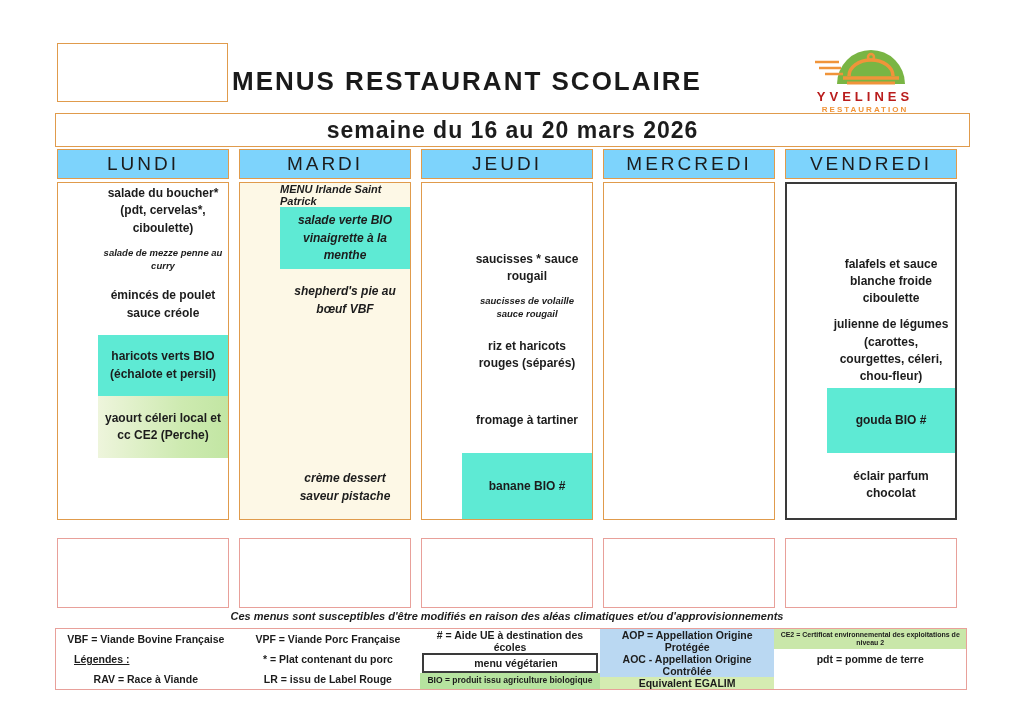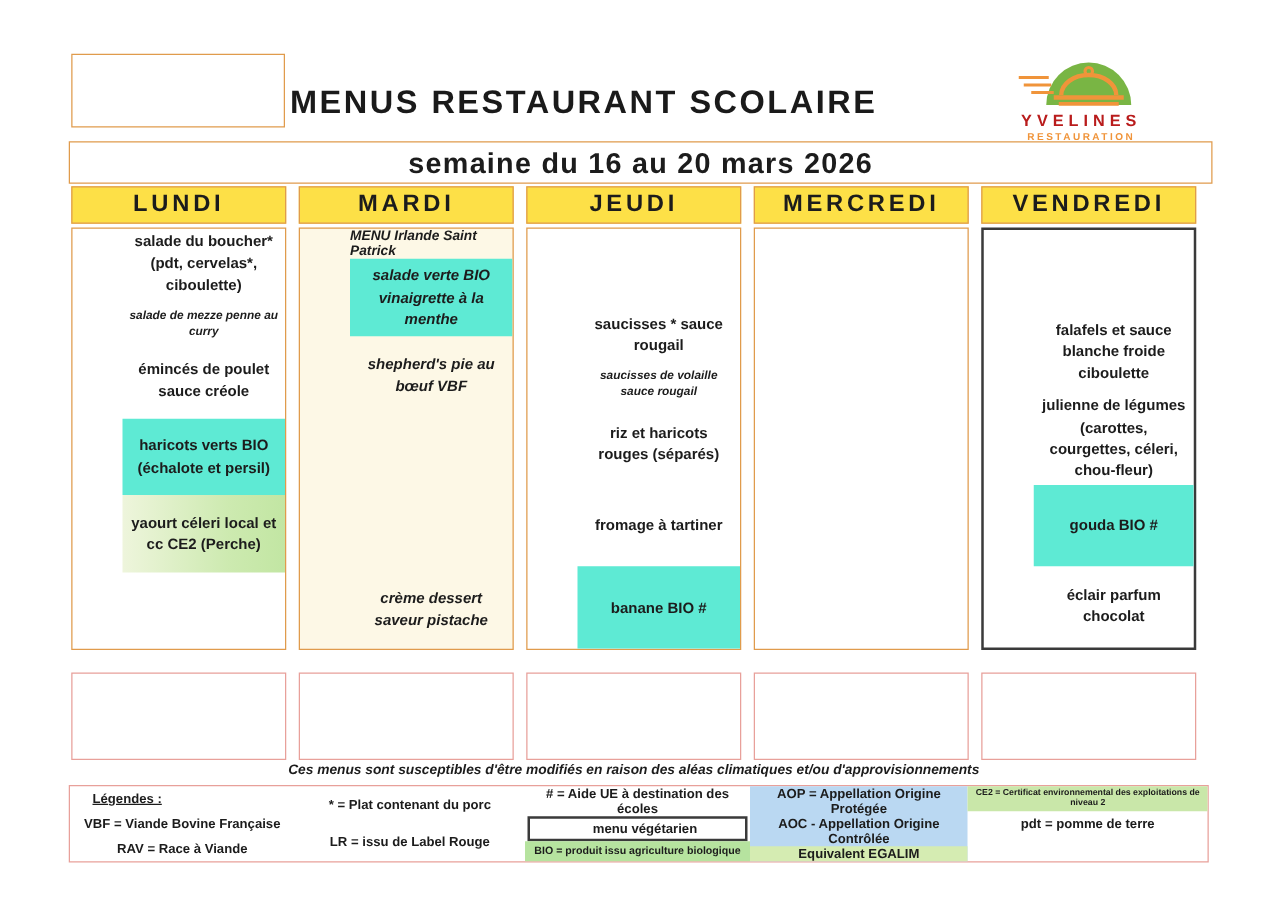--- a/index.html
+++ b/index.html
@@ -20,23 +20,23 @@
   .logo-name { font-size:13px; font-weight:bold; letter-spacing:4px; color:#b91c1c; margin-top:1px; }
   .logo-sub  { font-size:8px; font-weight:bold; letter-spacing:2px; color:#F0943A; margin-top:1px; }
 
   .week-bar { position:absolute; left:55px; top:113px; width:915px; height:34px;
     border:1.5px solid #E09B4C; background:#fff; display:flex; align-items:center;
     justify-content:center; font-size:23px; font-weight:bold; letter-spacing:1px; }
 
   
   .days-grid { position:absolute; left:57px; top:149px; width:900px; display:flex; gap:10px; }
   .day-col { width:172px; display:flex; flex-direction:column; }
-  .day-header { height:30px; border:1.5px solid #E09B4C; background:#fde047;
+  .day-header { height:30px; border:1.5px solid #E09B4C; background:#7dd3fc;
     display:flex; align-items:center; justify-content:center;
-    font-size:19px; font-weight:bold; letter-spacing:3px; }
+    font-size:19px; font-weight:normal; letter-spacing:3px; }
   .day-body { margin-top:3px; height:338px; border:1.5px solid #E09B4C; background:#fff;
     display:flex; flex-direction:column; overflow:hidden;padding-left:40px; }
   .day-body.cream { background:#FDF8E6; }
   .day-body.black-border { border:2.5px solid #3a3a3a; }
   .day-body.italic .slot-text, .day-body.italic .special-banner { font-style:italic; }
   .special-banner { flex:0 0 19px; display:flex; align-items:center; justify-content:center;
     font-size:11px; font-weight:bold; font-style:italic; }
   .slot { flex:1 1 0; display:flex; flex-direction:column; align-items:center;
     justify-content:center; text-align:center; padding:2px 5px; }
   .slot.green { background:#5eead4; }
@@ -191,25 +191,26 @@
       <div class="note-box"></div>
       <div class="note-box"></div>
       <div class="note-box"></div>
       <div class="note-box"></div>
     </div>
 
   <div class="disclaimer">Ces menus sont susceptibles d'être modifiés en raison des aléas climatiques et/ou d'approvisionnements</div>
 
   <div class="legend">
     <div class="legend-col lc1">
+      <div class="legend-row">VBF = Viande Bovine Française</div>
       <div class="legend-row legend-title">Légendes :</div>
-      <div class="legend-row">VBF = Viande Bovine Française</div>
       <div class="legend-row">RAV = Race à Viande</div>
     </div>
     <div class="legend-col lc2">
+      <div class="legend-row">VPF = Viande Porc Française</div>
       <div class="legend-row">* = Plat contenant du porc</div>
       <div class="legend-row">LR = issu de Label Rouge</div>
     </div>
     <div class="legend-col lc3">
       <div class="legend-row"># = Aide UE à destination des écoles</div>
       <div class="legend-row" style="padding:0 2px;">
         <div class="veg-box">menu végétarien</div>
       </div>
       <div class="legend-row bio-row">BIO = produit issu agriculture biologique</div>
     </div>

